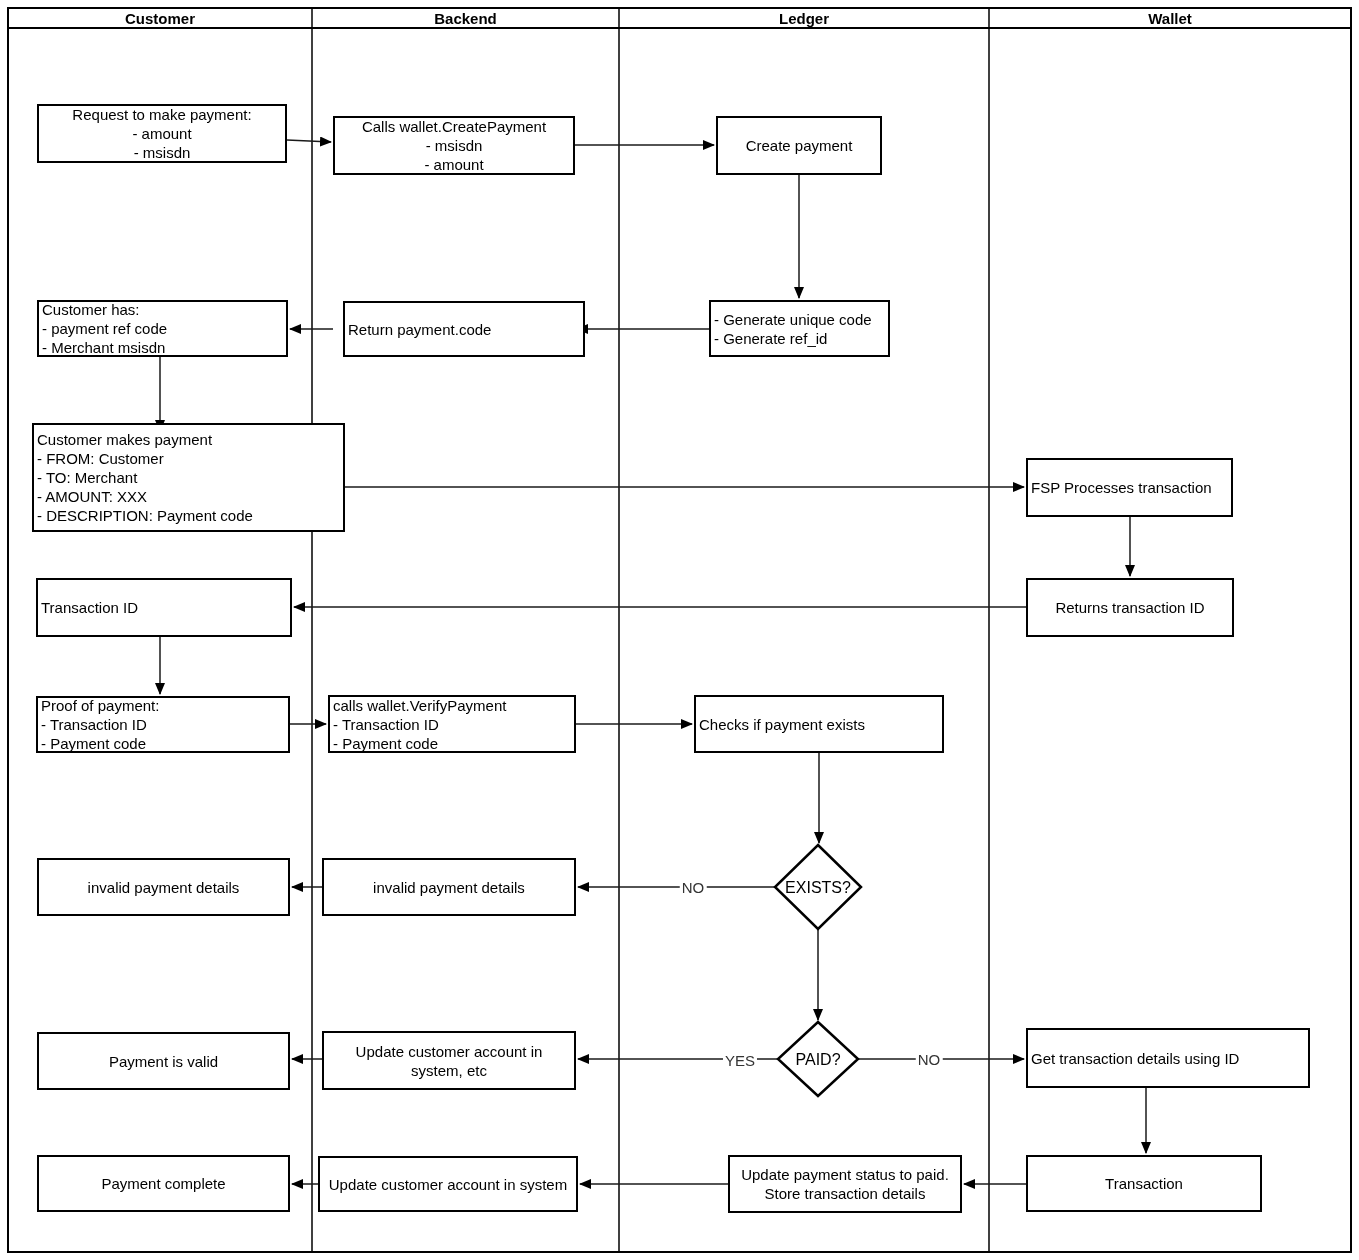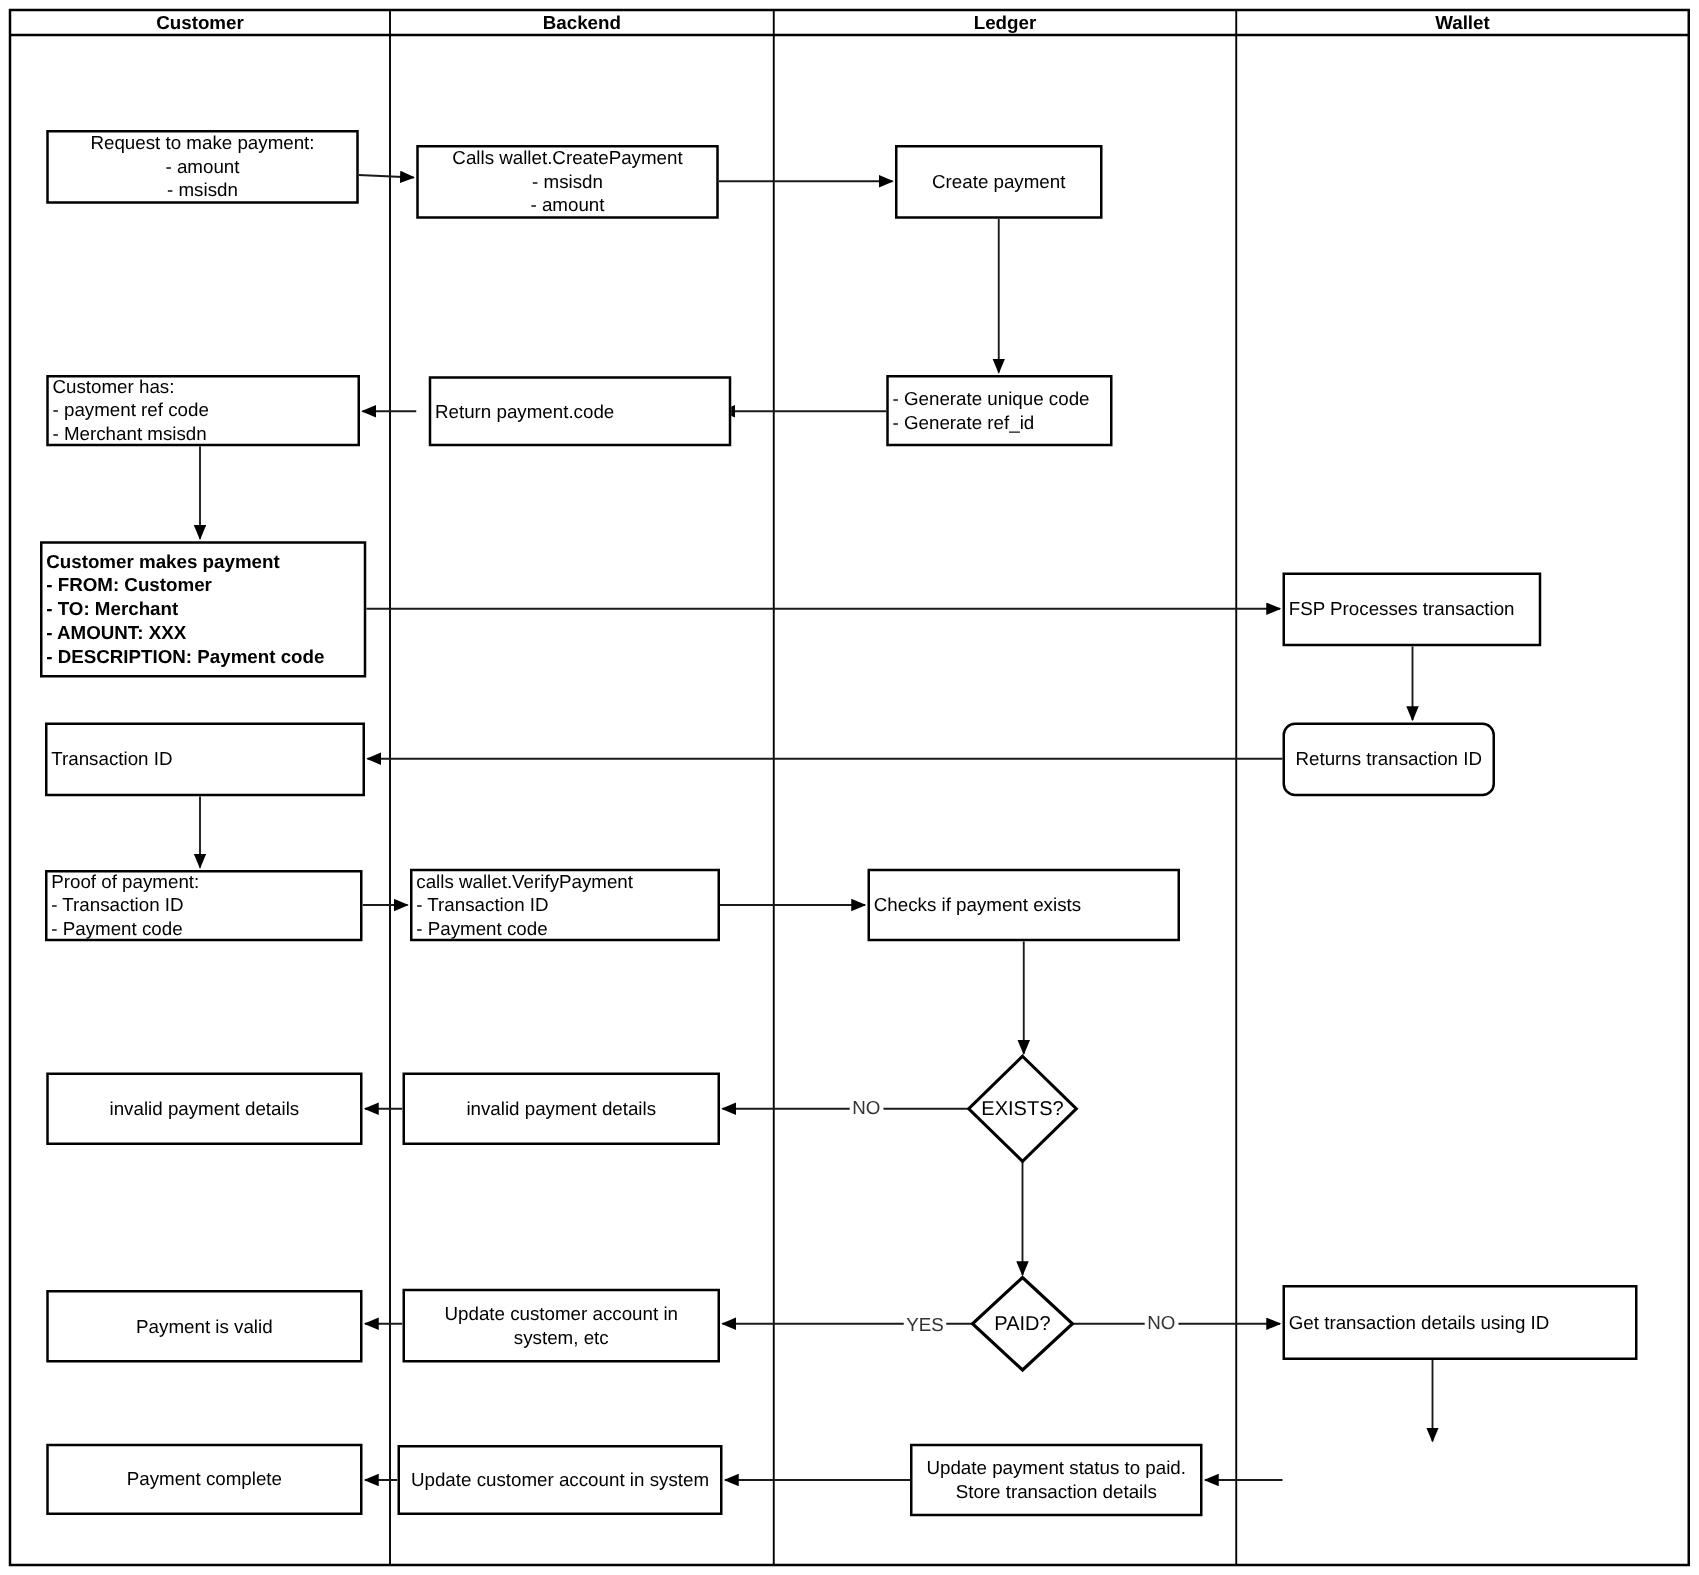--- a/index.html
+++ b/index.html
@@ -119,40 +119,41 @@
     <div class="node align-center" style="left: 333px; top: 116px; width: 242px; height: 59px;">Calls wallet.CreatePayment
 - msisdn
 - amount</div>
     <div class="node align-center" style="left: 716px; top: 116px; width: 166px; height: 59px;">Create payment</div>
     <div class="node align-left" style="left: 709px; top: 300px; width: 181px; height: 57px;">- Generate unique code
 - Generate ref_id</div>
     <div class="node align-left" style="left: 343px; top: 301px; width: 242px; height: 56px;">Return payment.code</div>
     <div class="node align-left" style="left: 37px; top: 300px; width: 251px; height: 57px;">Customer has:
 - payment ref code
 - Merchant msisdn</div>
-    <div class="node align-left" style="left: 32px; top: 433px; width: 261px; height: 109px; font-weight: bold;">Customer makes payment
+    <div class="node align-left" style="left: 32px; top: 423px; width: 313px; height: 109px;">Customer makes payment
 - FROM: Customer
 - TO: Merchant
 - AMOUNT: XXX
 - DESCRIPTION: Payment code</div>
     <div class="node align-left" style="left: 1026px; top: 458px; width: 207px; height: 59px;">FSP Processes transaction</div>
-    <div class="node align-center" style="left: 1026px; top: 578px; width: 170px; height: 59px; border-radius: 10px;">Returns transaction ID</div>
+    <div class="node align-center" style="left: 1026px; top: 578px; width: 208px; height: 59px;">Returns transaction ID</div>
     <div class="node align-left" style="left: 36px; top: 578px; width: 256px; height: 59px;">Transaction ID</div>
     <div class="node align-left" style="left: 36px; top: 696px; width: 254px; height: 57px;">Proof of payment:
 - Transaction ID
 - Payment code</div>
     <div class="node align-left" style="left: 328px; top: 695px; width: 248px; height: 58px;">calls wallet.VerifyPayment
 - Transaction ID
 - Payment code</div>
     <div class="node align-left" style="left: 694px; top: 695px; width: 250px; height: 58px;">Checks if payment exists</div>
     <div class="node diamond align-center" style="left: 775px; top: 845px; width: 86px; height: 84px;">EXISTS?</div>
     <div class="node align-center" style="left: 322px; top: 858px; width: 254px; height: 58px;">invalid payment details</div>
     <div class="node align-center" style="left: 37px; top: 858px; width: 253px; height: 58px;">invalid payment details</div>
     <div class="node diamond align-center" style="left: 778px; top: 1022px; width: 80px; height: 74px;">PAID?</div>
     <div class="node align-center" style="left: 322px; top: 1031px; width: 254px; height: 59px;">Update customer account in
 system, etc</div>
     <div class="node align-center" style="left: 37px; top: 1032px; width: 253px; height: 58px;">Payment is valid</div>
     <div class="node align-left" style="left: 1026px; top: 1028px; width: 284px; height: 60px;">Get transaction details using ID</div>
+    <div class="node align-center" style="left: 1026px; top: 1155px; width: 236px; height: 57px;">Transaction</div>
     <div class="node align-center" style="left: 728px; top: 1155px; width: 234px; height: 58px;">Update payment status to paid.
 Store transaction details</div>
     <div class="node align-center" style="left: 318px; top: 1156px; width: 260px; height: 56px;">Update customer account in system</div>
     <div class="node align-center" style="left: 37px; top: 1155px; width: 253px; height: 57px;">Payment complete</div>
   </div>
 
 </body></html>

